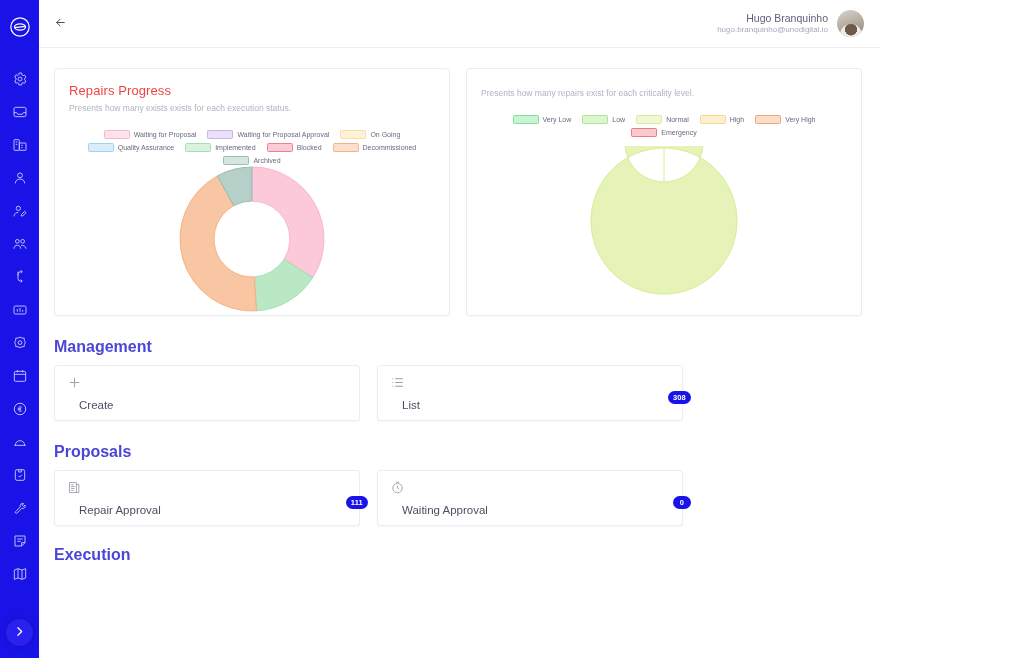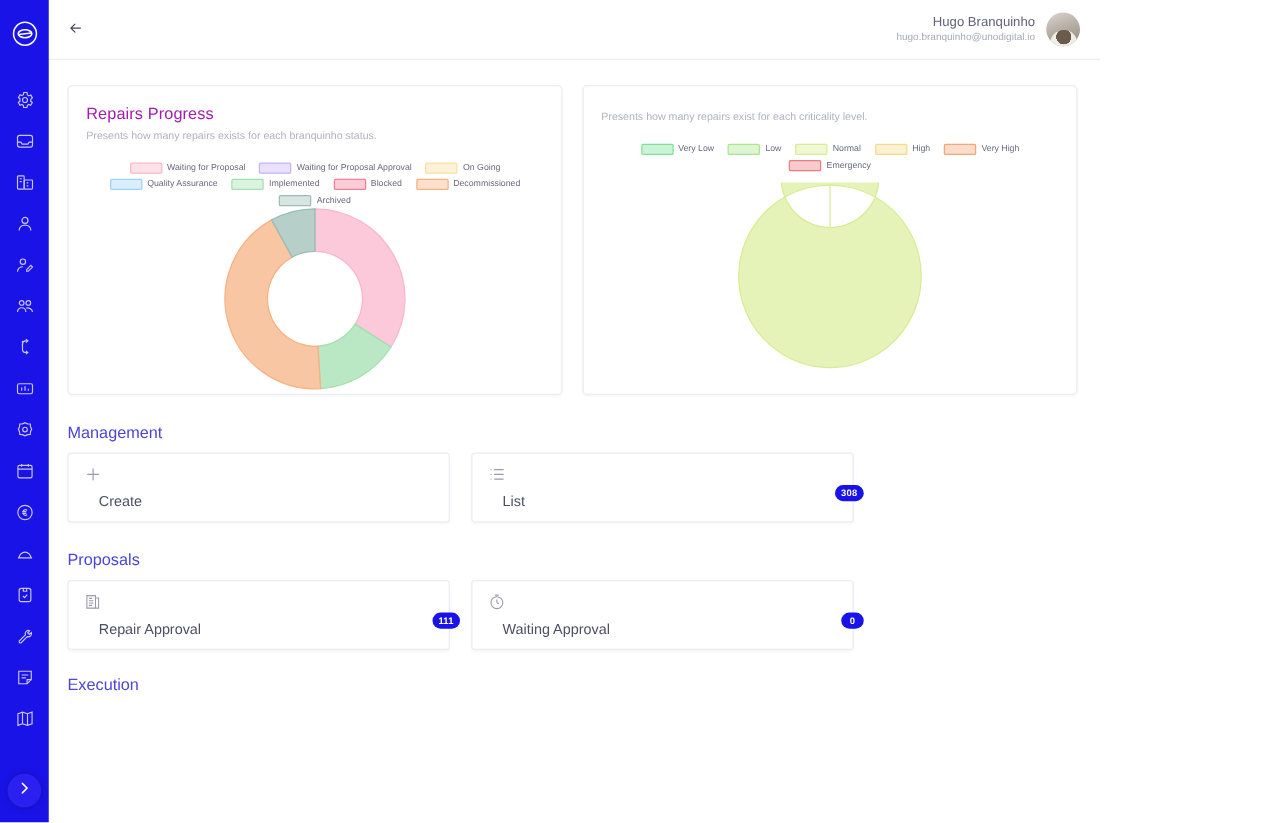--- a/index.html
+++ b/index.html
@@ -72,40 +72,40 @@
   .chart-card {
     flex: 1 1 0;
     background: #fff;
     border: 1px solid #eceaf2;
     border-radius: 4px;
     padding: 14px 14px 10px 14px;
     height: 248px;
     box-shadow: 0 1px 2px rgba(22,22,60,.03);
     display: flex; flex-direction: column;
   }
-  .card-title { font-size: 13px; color: #a21caf; font-weight: 400; letter-spacing: .1px; }
+  .card-title { font-size: 13px; color: #ef4444; font-weight: 400; letter-spacing: .1px; }
   .card-sub { font-size: 8.5px; color: #b2b2c2; margin-top: 5px; }
   .legend {
     margin-top: 17px;
     display: flex; flex-wrap: wrap; justify-content: center;
     gap: 4px 11px;
     padding: 0 8px;
   }
   .legend-item { display: flex; align-items: center; gap: 4px; }
   .legend-swatch {
     width: 26px; height: 9px; border-radius: 1.5px;
     border: 1px solid rgba(0,0,0,.18);
   }
   .legend-label { font-size: 7px; color: #69697e; white-space: nowrap; }
   .chart-area { flex: 1; display: flex; align-items: center; justify-content: center; }
   .donut { display:block; }
 
   
   .section { margin-top: 22px; }
-  .section-title { font-size: 13px; color: #4b46d6; margin-bottom: 9px; font-weight: 400; }
+  .section-title { font-size: 16px; color: #4b46d6; margin-bottom: 9px; font-weight: 700; }
   .tiles { display: flex; gap: 17px; }
   .tile {
     position: relative;
     width: 306px; height: 56px;
     background: #fff;
     border: 1px solid #ececf3;
     border-radius: 3px;
     box-shadow: 0 1px 2px rgba(22,22,60,.04);
     padding: 9px 12px;
     display: flex; flex-direction: column; justify-content: space-between;
@@ -301,21 +301,21 @@
         <div class="avatar"></div>
       </div>
     </header>
 
     <div class="content">
 
       <div class="cards-row">
 
         <section class="chart-card">
           <div class="card-title">Repairs Progress</div>
-          <div class="card-sub">Presents how many repairs exists for each branquinho status.</div>
+          <div class="card-sub">Presents how many exists exists for each execution status.</div>
           <div class="legend" id="legend-0">
               <div class="legend-item">
                 <span class="legend-swatch" style="background: rgba(249, 182, 203, 0.4); border-color: rgb(249, 182, 203);"></span>
                 <span class="legend-label">Waiting for Proposal</span>
               </div>
               <div class="legend-item">
                 <span class="legend-swatch" style="background: rgba(199, 179, 239, 0.4); border-color: rgb(199, 179, 239);"></span>
                 <span class="legend-label">Waiting for Proposal Approval</span>
               </div>
               <div class="legend-item">

